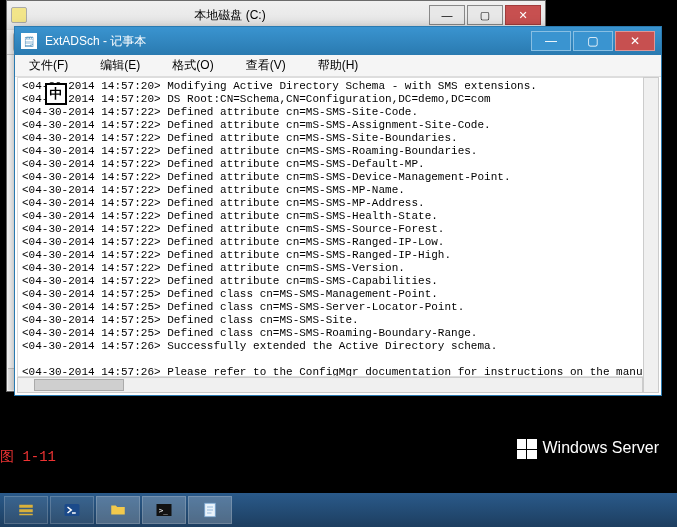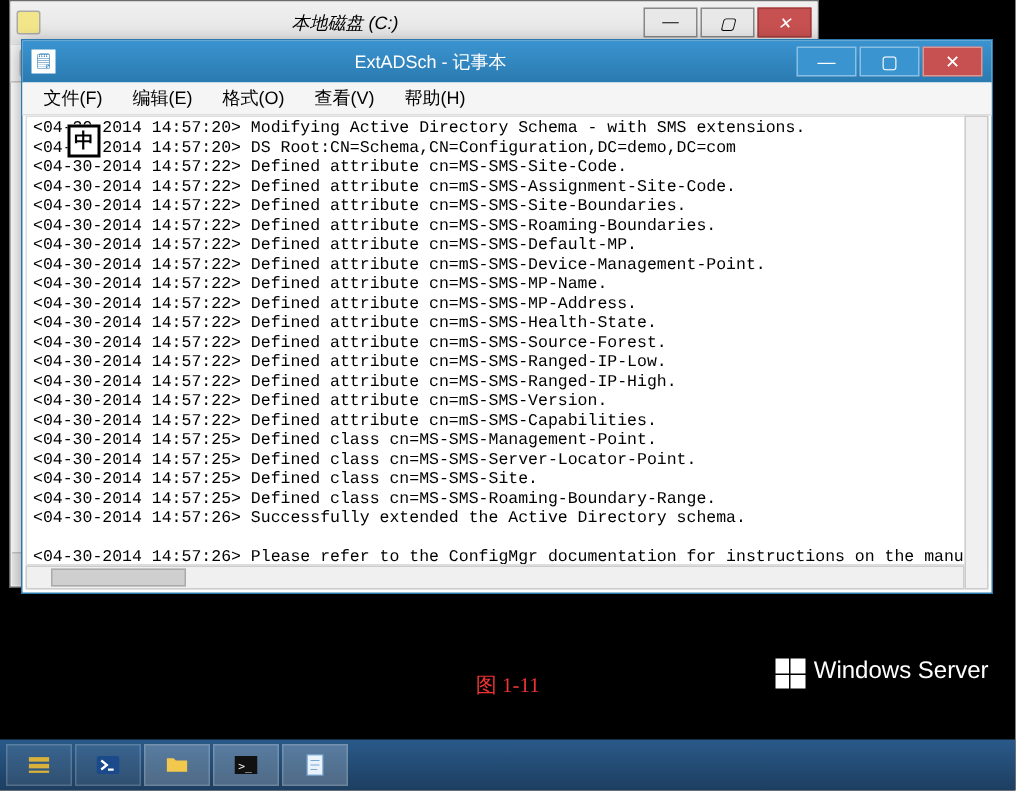--- a/index.html
+++ b/index.html
@@ -19,21 +19,20 @@
   width: 540px; height: 392px;
   background: #fff;
   border: 1px solid #6b6b6b;
 }
 .explorer-title {
   height: 28px;
   background: linear-gradient(#f0f0f0,#e4e4e4);
   display: flex;
   align-items: center;
   padding: 0 4px;
-  font-style: italic;
 }
 .explorer-title .drive-icon { width:16px; height:16px; background:#f2e58a; border:1px solid #aaa; border-radius:2px; margin-right:6px;}
 .explorer-title .title-text { flex:1; text-align:center; font-size:12px; }
 .win-controls { display:flex; }
 .win-controls .btn {
   width:36px; height:20px; border:1px solid #888; background:#e8e8e8;
   display:flex; align-items:center; justify-content:center; margin-left:2px;
   font-size:11px; cursor:pointer;
 }
 .win-controls .btn.close { background:#c75050; color:#fff; border-color:#a03c3c;}
@@ -57,32 +56,32 @@
   background:#fff;
   border:1px solid #2a7ab0;
   box-shadow: 0 4px 12px rgba(0,0,0,0.4);
 }
 .np-title {
   height:28px; background:linear-gradient(#3a94d0,#2a7ab0);
   display:flex; align-items:center; color:#fff;
   padding:0 6px;
 }
 .np-title .np-icon { width:16px; height:16px; background:#fff; margin-right:8px; display:flex; align-items:center; justify-content:center; font-size:10px; color:#2a7ab0;}
-.np-title .title-text { flex:1; text-align:center; font-size:12px; }
+.np-title .title-text { flex:1; font-size:12px; }
 .np-controls { display:flex; }
 .np-controls .btn {
   width:40px; height:20px; border:1px solid rgba(255,255,255,0.4);
   display:flex; align-items:center; justify-content:center;
   font-size:12px; cursor:pointer; color:#fff; margin-left:2px;
 }
 .np-controls .btn.min, .np-controls .btn.max { background:#3a94d0; }
 .np-controls .btn.close { background:#c75050; }
 .np-menu {
   height:22px; background:#f5f5f5; border-bottom:1px solid #ddd;
-  display:flex; align-items:center; padding:0 4px; font-size:12px;
+  display:flex; align-items:center; padding:0 4px; font-size:12px;gap:12px;
 }
 .np-menu .mi { padding:0 10px; cursor:pointer; }
 .np-body {
   position:absolute; left:2px; right:2px; top:50px; bottom:18px;
   background:#fff; overflow:hidden;
   border:1px solid #ddd;
 }
 .np-text {
   font-family: "Courier New", monospace;
   font-size:11px; line-height:13px;
@@ -100,22 +99,22 @@
   background:#f0f0f0; border:1px solid #ccc;
 }
 .np-vscroll {
   position:absolute; right:2px; top:50px; bottom:2px; width:16px;
   background:#f0f0f0; border:1px solid #ccc;
 }
 .np-hscroll .thumb { position:absolute; left:16px; top:1px; width:90px; height:12px; background:#cfcfcf; border:1px solid #aaa;}
 
 
 .caption {
-  position:absolute; left:0; width:100%; top:448px; text-align:center;
-  color:#e33; font-size:14px; font-family:Liberation Serif, serif;
+  position:absolute; left:0; width:100%; top:448px; 
+  color:#e33; font-size:14px; font-family:Liberation Mono, monospace;
 }
 
 
 .wslogo {
   position:absolute; right:18px; bottom:68px;
   color:#fff; font-size:16px; display:flex; align-items:flex-start;
 }
 .wslogo .flag {
   width:20px; height:20px; margin-right:6px;
   display:grid; grid-template-columns:1fr 1fr; grid-template-rows:1fr 1fr; gap:1px;

